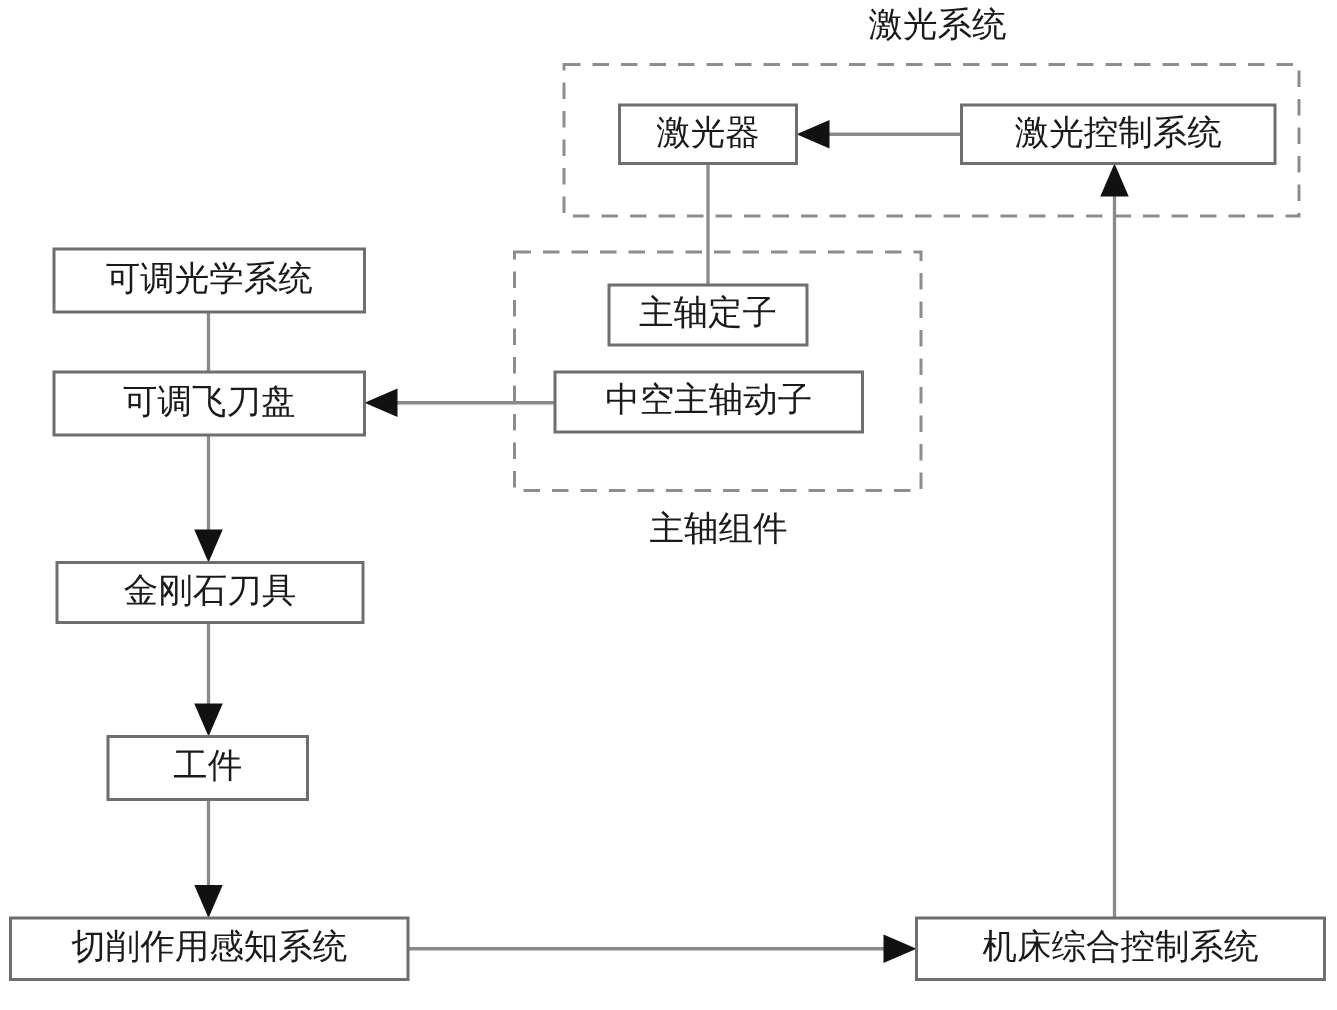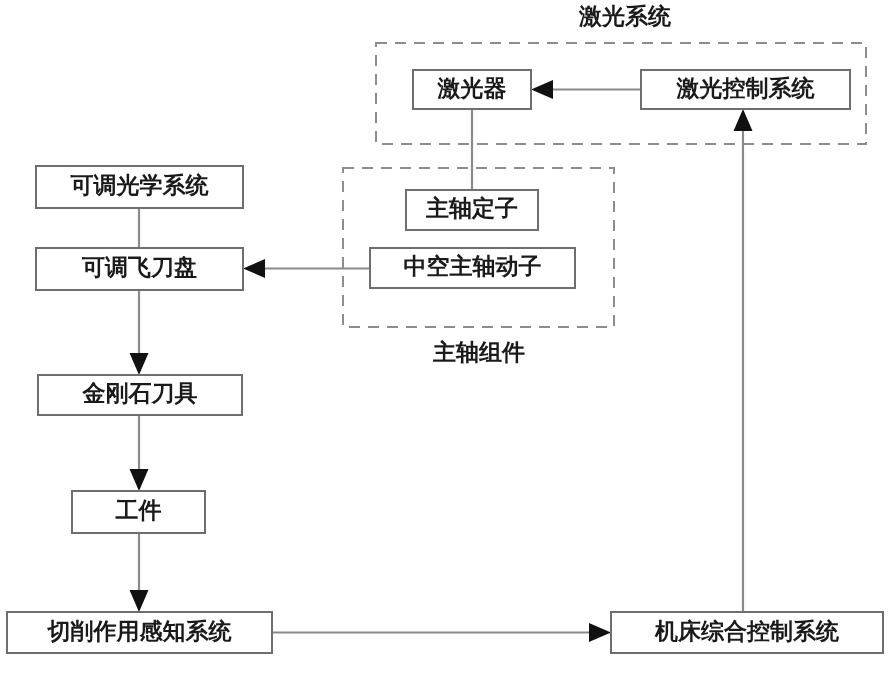--- a/index.html
+++ b/index.html
@@ -10,21 +10,20 @@
   body {
     width: 891px;
     height: 673px;
     font-family: "Liberation Serif", "DejaVu Serif", serif;
     overflow: hidden;
   }
   #diagram-root {
     position: relative;
     width: 891px;
     height: 673px;
-    font-weight: bold;
   }
   svg.diagram {
     display: block;
     width: 891px;
     height: 673px;
   }
   .node-box {
     fill: #ffffff;
     stroke: #6e6e6e;
     stroke-width: 2;

